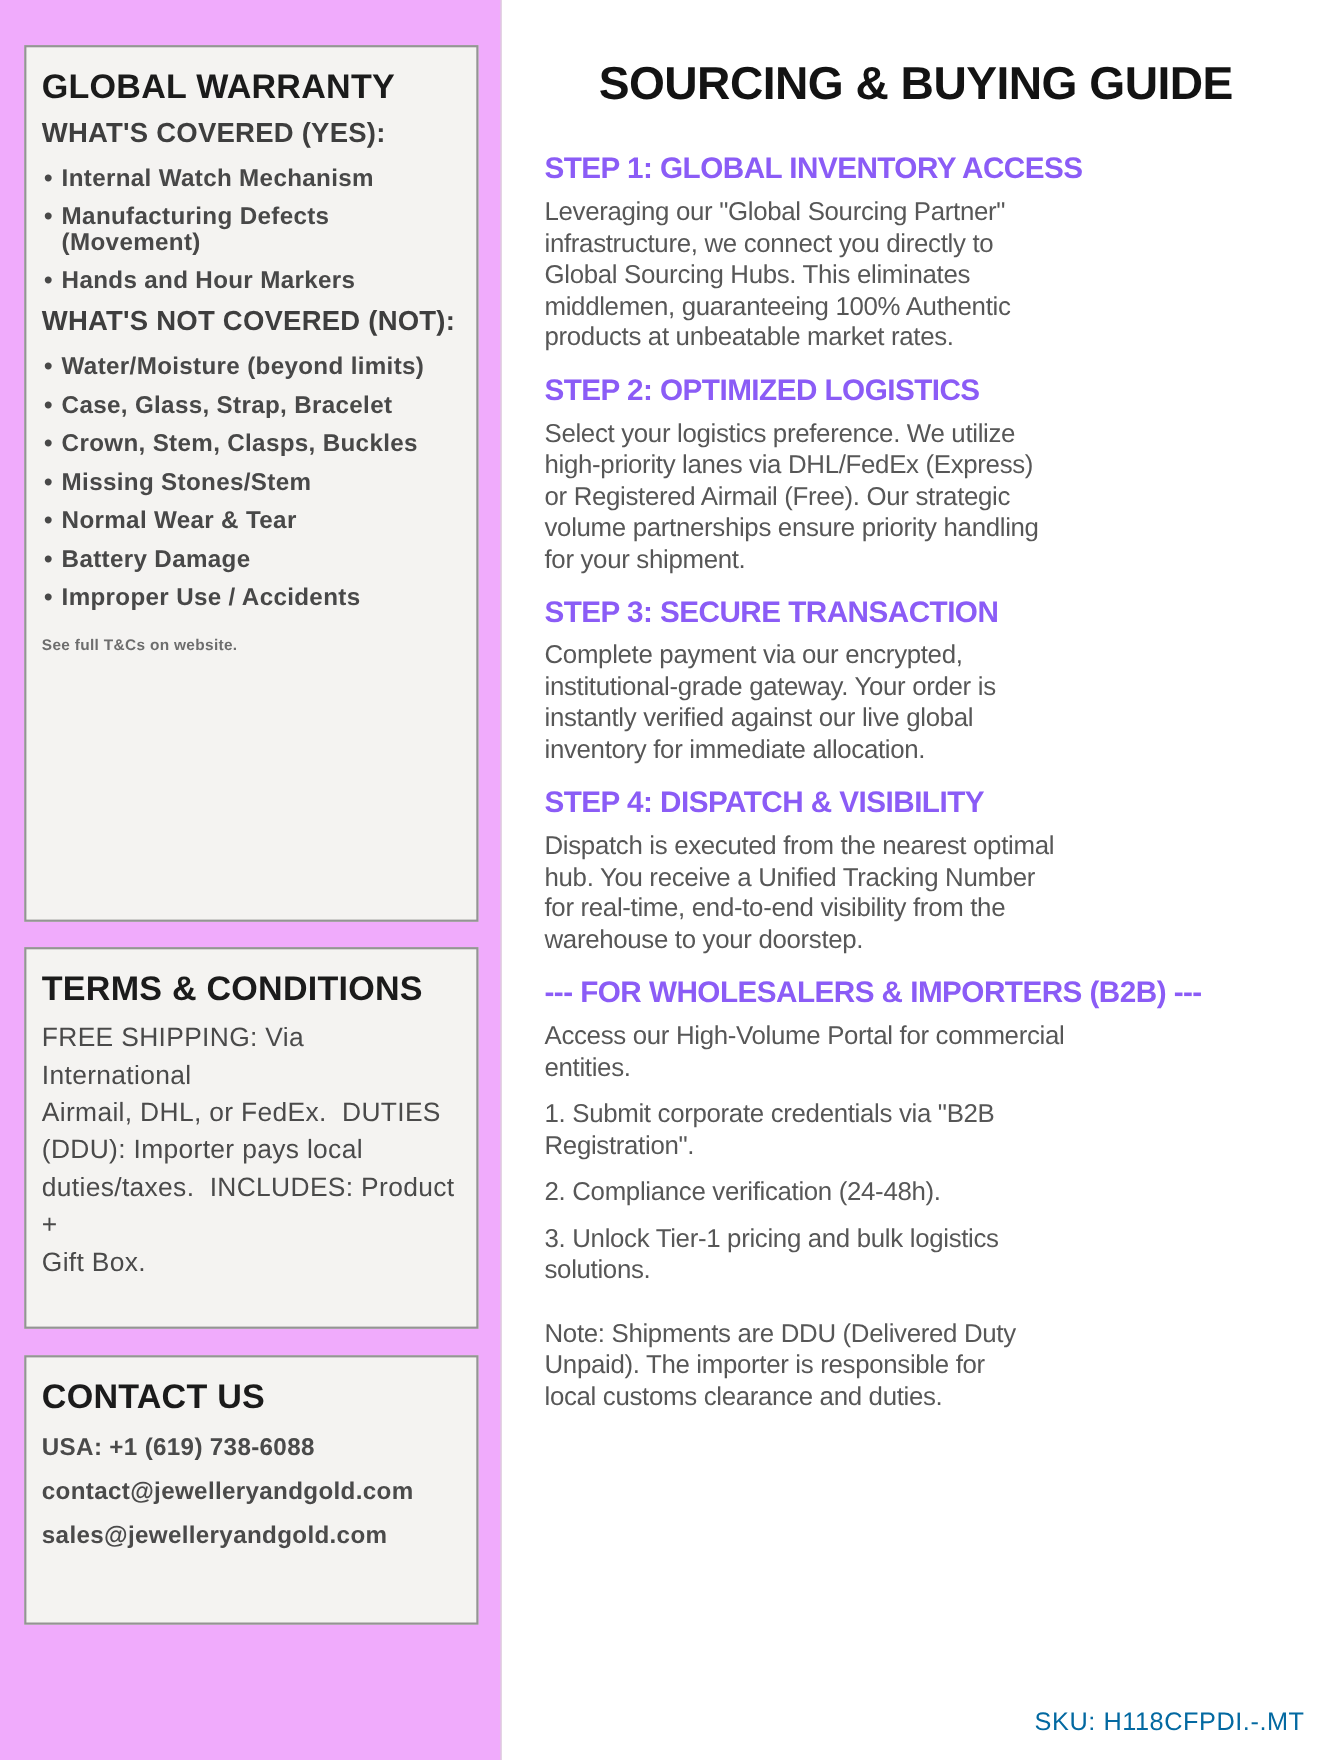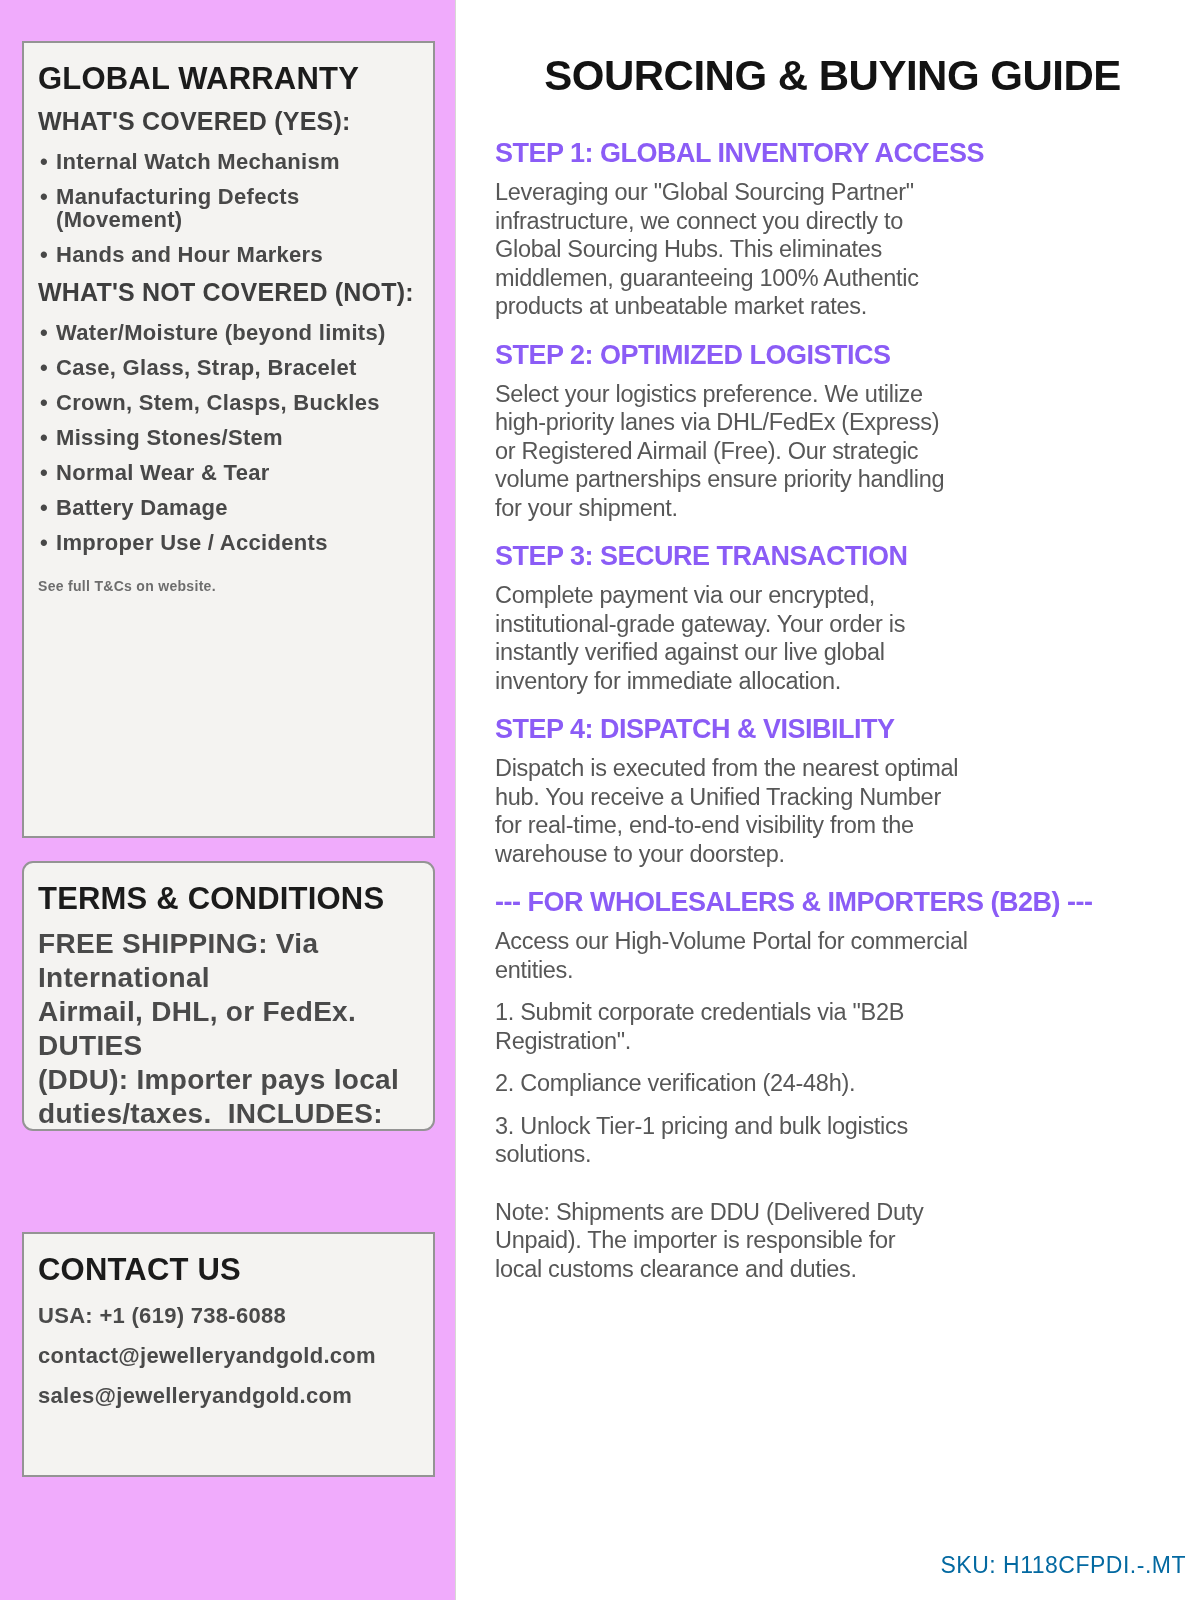--- a/index.html
+++ b/index.html
@@ -22,21 +22,21 @@
   .box {
     position: absolute;
     left: 22px;
     width: 413px;
     background: #f4f3f1;
     border: 2px solid #949494;
     padding: 18px 16px 0 14px;
     overflow: hidden;
   }
   .box-warranty { top: 41px;  height: 797px; }
-  .box-terms    { top: 861px; height: 270px; border-radius: 11px; }
+  .box-terms    { top: 861px; height: 347px; }
   .box-contact  { top: 1232px;height: 245px; }
 
   .box h2 {
     font-size: 31px;
     font-weight: 800;
     color: #1b1b1b;
     letter-spacing: 0.2px;
     margin: 0 0 10px 0;
   }
   .box h3 {
@@ -65,22 +65,22 @@
   }
   .gap-before { margin-top: 40px; }
   .footnote {
     margin-top: 24px;
     font-size: 14px;
     font-weight: 600;
     color: #6d6d6d;
     letter-spacing: 0.3px;
   }
   .terms-body {
-    font-size: 28px;
-    font-weight: 700;
+    font-size: 24px;
+    font-weight: 400;
     color: #4a4a4a;
     letter-spacing: 0.3px;
     line-height: 34px;
     white-space: pre-wrap;
     margin-top: 0;
   }
   .contact-line {
     font-size: 22px;
     font-weight: 700;
     color: #4a4a4a;

